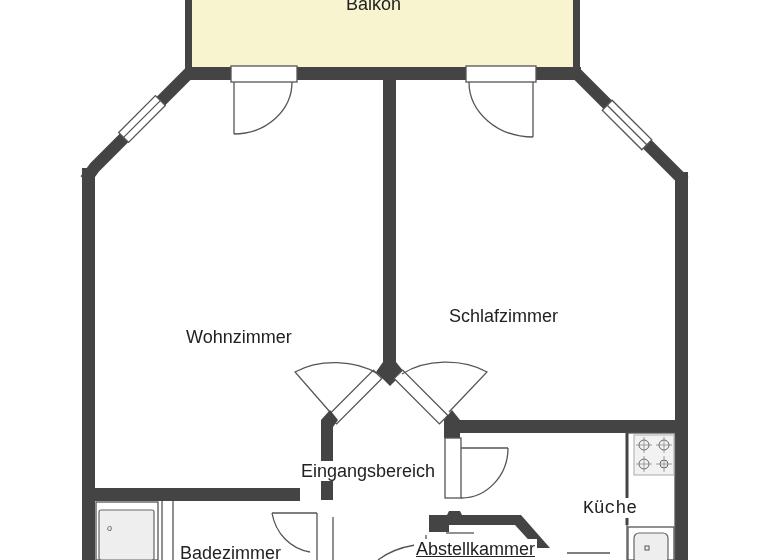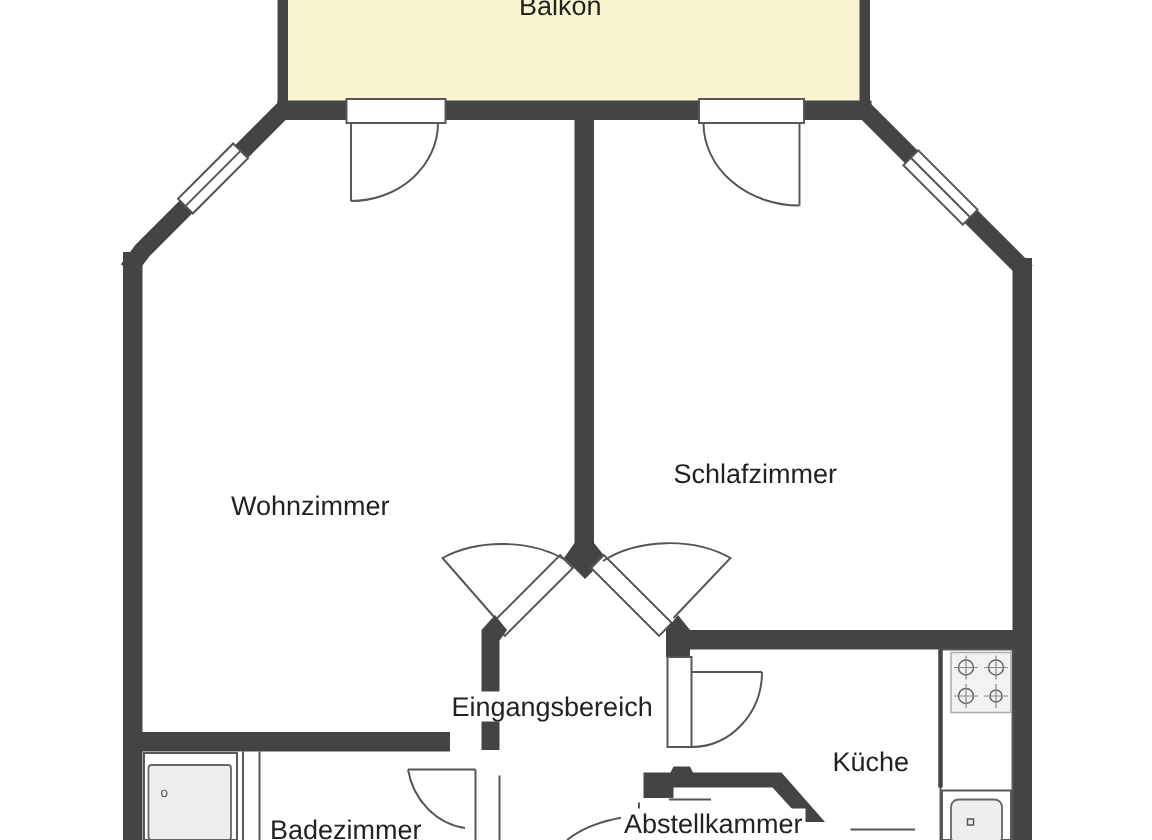--- a/index.html
+++ b/index.html
@@ -112,18 +112,18 @@
 
   <polygon points="429,515 447,515 449,511 460,511 462,515 521,515 550,548 536,548 515,525 449,525 449,532 429,532" class="wall"></polygon>
   <line x1="426" y1="535" x2="426" y2="545" class="thin"></line>
   <line x1="446" y1="533" x2="474" y2="533" class="thin"></line>
 
   <path d="M378,560 A70,40 0 0 1 415,545" class="thin"></path>
   <line x1="567" y1="553" x2="610" y2="553" class="thin"></line>
 </svg>
 
 <div class="room-label balkon-label" style="left:344px; top:-6px;">Balkon</div>
-<div class="room-label" style="left:152px; top:327px;">Wohnzimmer</div>
+<div class="room-label" style="left:184px; top:327px;">Wohnzimmer</div>
 <div class="room-label" style="left:447px; top:306px;">Schlafzimmer</div>
 <div class="room-label" style="left:299px; top:461px;">Eingangsbereich</div>
-<div class="room-label" style="left:553px; top:498px;">Küche</div>
+<div class="room-label" style="left:581px; top:498px;font-family:Liberation Mono, monospace;">Küche</div>
 <div class="room-label" style="left:178px; top:543px;">Badezimmer</div>
-<div class="room-label" style="left:414px; top:539px;">Abstellkammer</div>
+<div class="room-label" style="left:414px; top:539px;text-decoration:underline;">Abstellkammer</div>
 
 </body></html>

